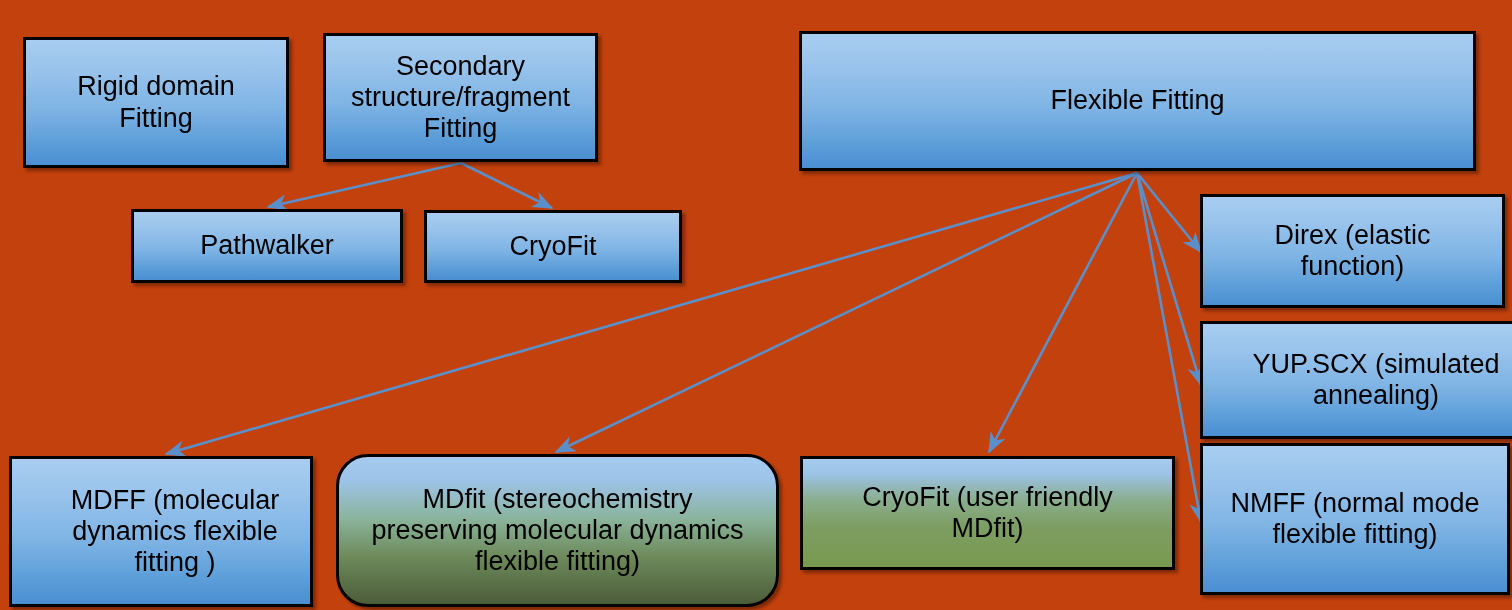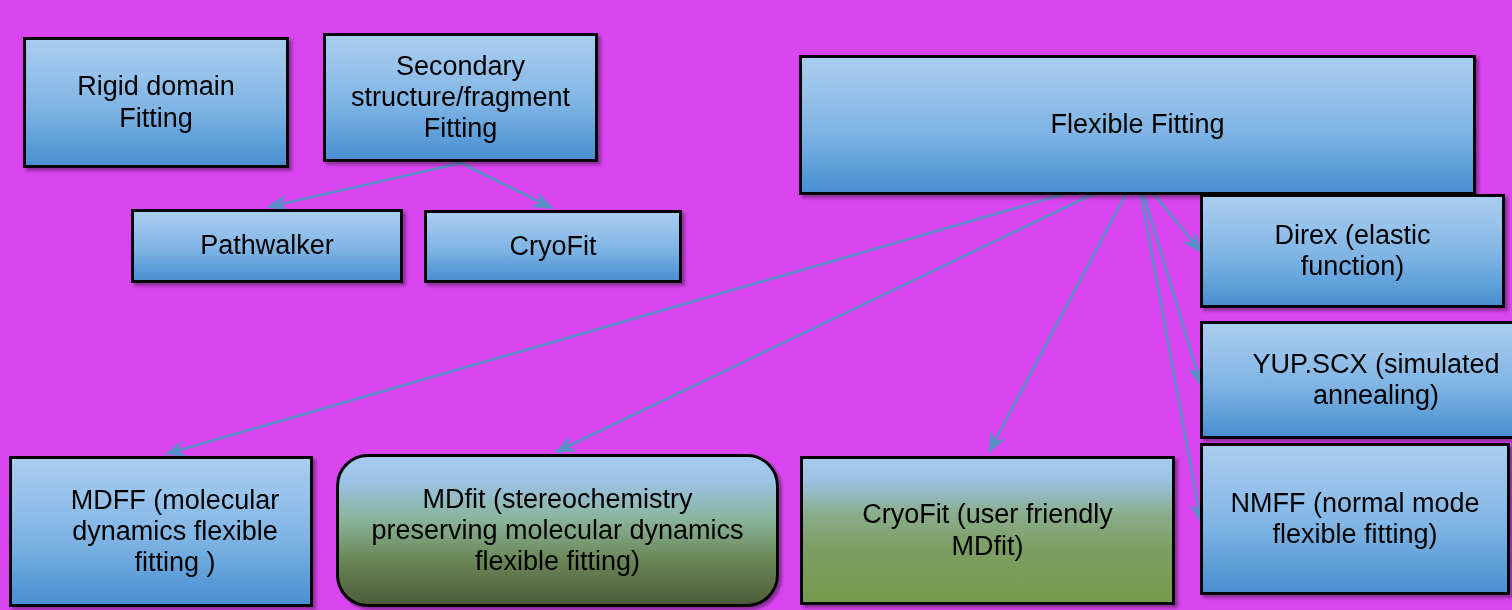--- a/index.html
+++ b/index.html
@@ -7,21 +7,21 @@
     padding: 0;
     background: #ffffff;
   }
   body {
     font-family: "Liberation Sans", sans-serif;
   }
   #canvas {
     position: relative;
     width: 1512px;
     height: 610px;
-    background: #d946ef;
+    background: #c2410c;
     overflow: hidden;
   }
   .arrow-layer {
     position: absolute;
     left: 0;
     top: 0;
     width: 1512px;
     height: 610px;
     pointer-events: none;
   }
@@ -69,31 +69,31 @@
         <line x1="1137" y1="173" x2="1201" y2="385" stroke="#5b8fc9" stroke-width="2.6" marker-end="url(#ah)"></line>
         <line x1="1137" y1="173" x2="1201" y2="522" stroke="#5b8fc9" stroke-width="2.6" marker-end="url(#ah)"></line>
       </g>
   </svg>
   <div id="nodes-group">
       <div class="node grad-blue" style="left: 23px; top: 37px; width: 266px; height: 131px; font-size: 27px;">Rigid domain
 Fitting</div>
       <div class="node grad-blue" style="left: 323px; top: 33px; width: 275px; height: 129px; font-size: 27px;">Secondary
 structure/fragment
 Fitting</div>
-      <div class="node grad-blue" style="left: 799px; top: 31px; width: 677px; height: 140px; font-size: 27px; margin-top: 24px;">Flexible Fitting</div>
+      <div class="node grad-blue" style="left: 799px; top: 31px; width: 677px; height: 140px; font-size: 27px;">Flexible Fitting</div>
       <div class="node grad-blue" style="left: 131px; top: 209px; width: 272px; height: 74px; font-size: 27px;">Pathwalker</div>
       <div class="node grad-blue" style="left: 424px; top: 210px; width: 258px; height: 73px; font-size: 27px;">CryoFit</div>
       <div class="node grad-blue" style="left: 1200px; top: 194px; width: 305px; height: 114px; font-size: 27px;">Direx (elastic
 function)</div>
       <div class="node grad-blue" style="left: 1200px; top: 321px; width: 352px; height: 118px; font-size: 27px;">YUP.SCX (simulated
 annealing)</div>
       <div class="node grad-blue" style="left: 1200px; top: 443px; width: 310px; height: 152px; font-size: 27px;">NMFF (normal mode
 flexible fitting)</div>
       <div class="node grad-blue" style="left: 9px; top: 456px; width: 304px; height: 151px; font-size: 27px; padding-left: 36px;">MDFF (molecular
 dynamics flexible
 fitting )</div>
       <div class="node grad-blue-green" style="left: 336px; top: 454px; width: 443px; height: 153px; font-size: 27px; border-radius: 32px;">MDfit (stereochemistry
 preserving molecular dynamics
 flexible fitting)</div>
-      <div class="node grad-blue-olive" style="left: 800px; top: 456px; width: 375px; height: 149px; font-size: 27px;">CryoFit (user friendly
+      <div class="node grad-blue-olive" style="left: 800px; top: 456px; width: 375px; height: 114px; font-size: 27px;">CryoFit (user friendly
 MDfit)</div>
     </div>
 </div>
 
 </body></html>

